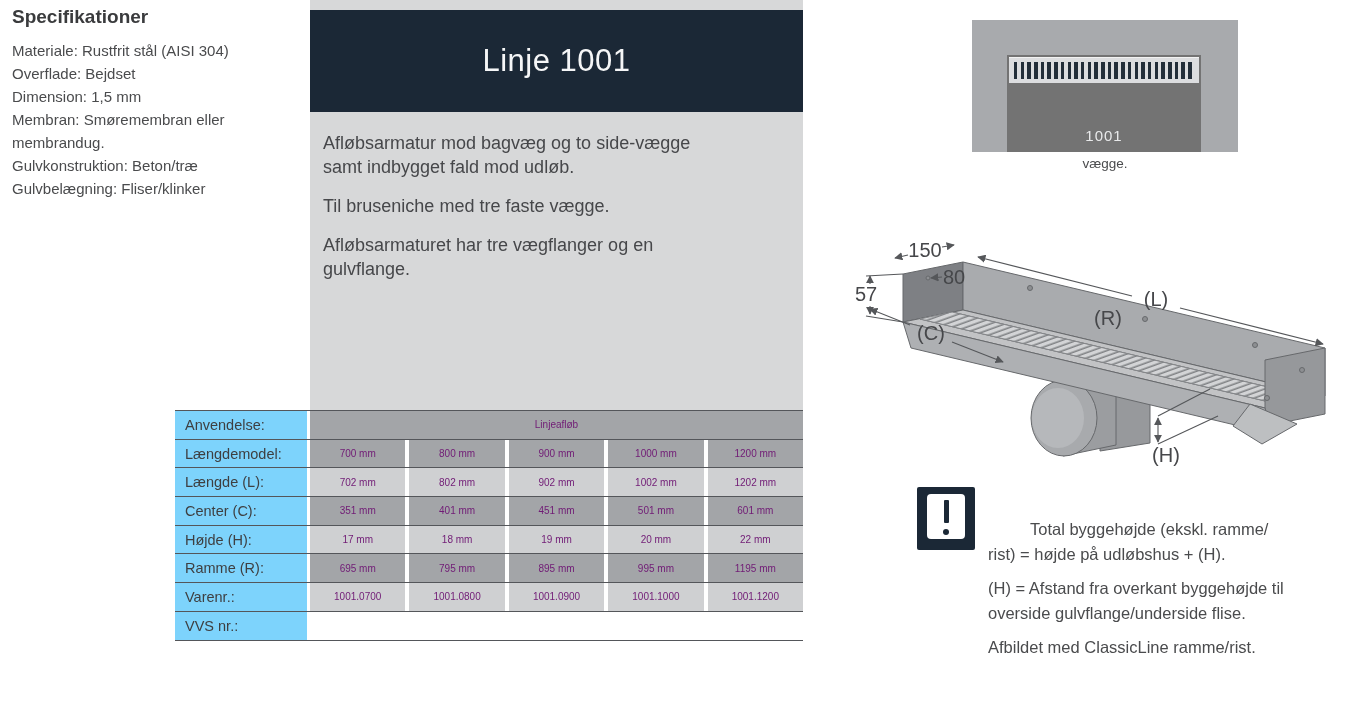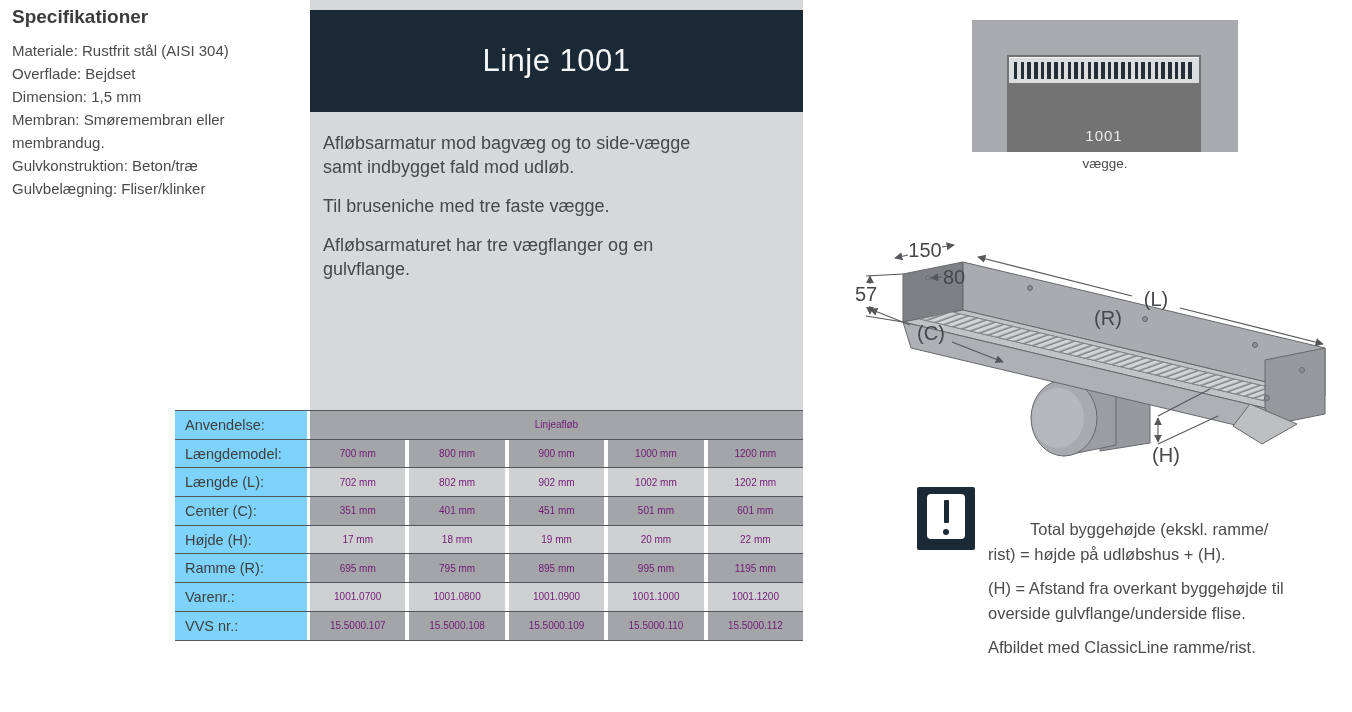--- a/index.html
+++ b/index.html
@@ -172,27 +172,20 @@
       <div class="cell">1001.0700</div>
       <div class="cell">1001.0800</div>
       <div class="cell">1001.0900</div>
       <div class="cell">1001.1000</div>
       <div class="cell">1001.1200</div>
     </div>
   </div>
 
   <div class="trow dark">
     <div class="rlabel">VVS nr.:</div>
-    <div class="cells">
-      <div class="cell">15.5000.107</div>
-      <div class="cell">15.5000.108</div>
-      <div class="cell">15.5000.109</div>
-      <div class="cell">15.5000.110</div>
-      <div class="cell">15.5000.112</div>
-    </div>
   </div>
 
 </div>
 
 <div class="photo">
   <div class="photo-body">
     <div class="photo-grate">
       <div class="photo-bars"></div>
     </div>
     <div class="photo-model">1001</div>

